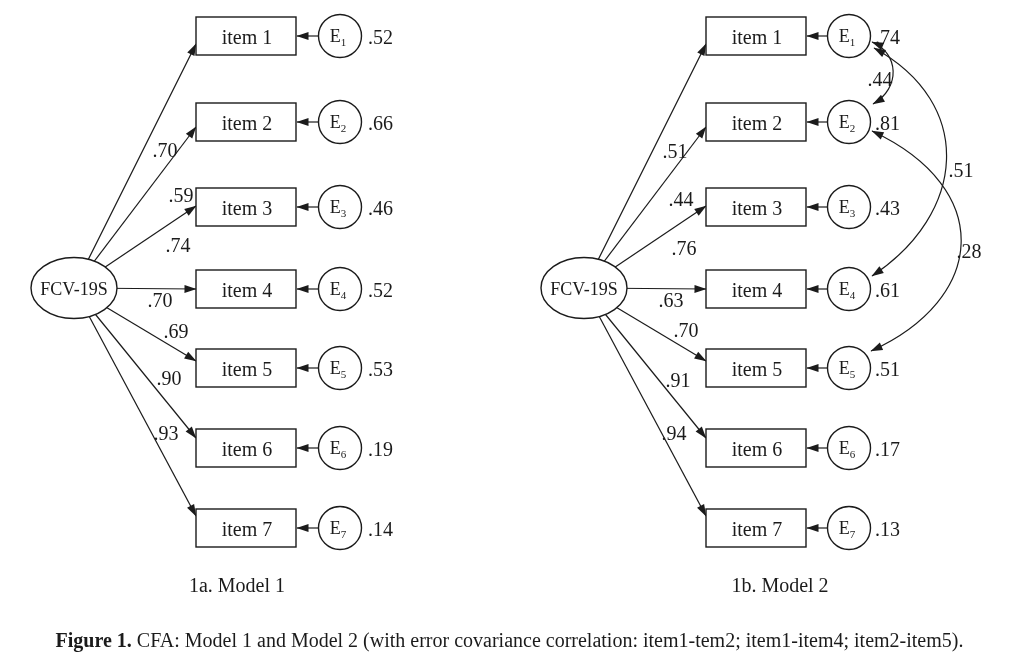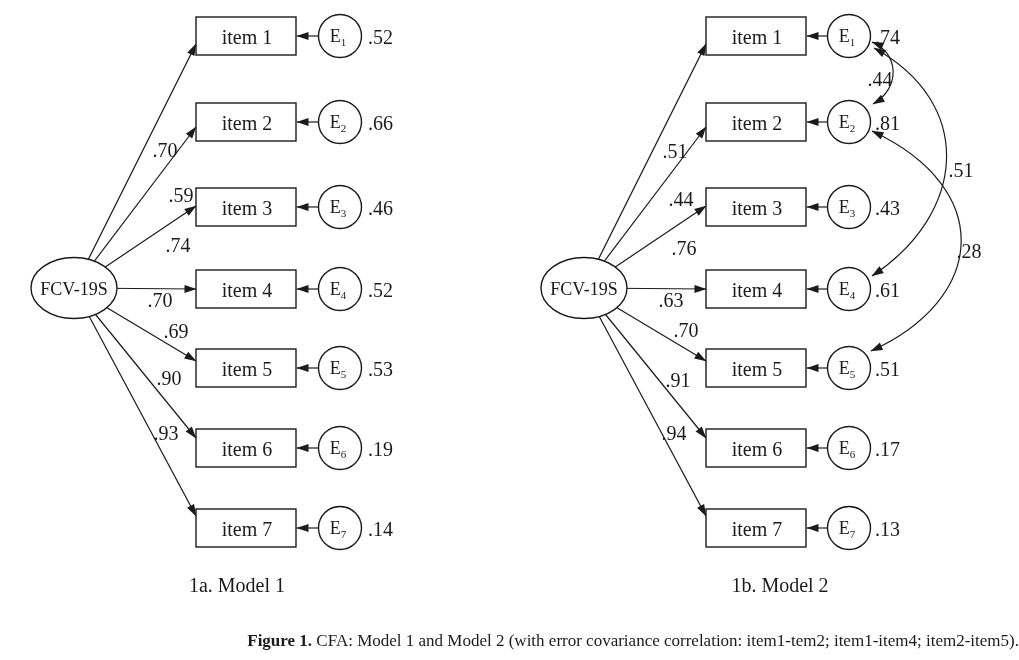--- a/index.html
+++ b/index.html
@@ -10,22 +10,22 @@
   svg text{fill:#1b1b1b;dominant-baseline:central;}
   .shape{fill:#ffffff;stroke:#1b1b1b;stroke-width:1.4;}
   .ln{stroke:#1b1b1b;stroke-width:1.2;fill:none;}
   .anchor-mid{text-anchor:middle;}
   .item-label{font-size:20px;}
   .latent-label{font-size:18px;}
   .e-label{font-size:18px;}
   .e-sub{font-size:11px;}
   .value{font-size:20px;}
   .model-caption{font-size:20px;}
-  .figure-caption{position:absolute;left:0;right:0;top:630px;text-align:right;
-                  font-size:17px;line-height:21px;}
+  .figure-caption{position:absolute;left:0;right:0;top:630px;text-align:center;
+                  font-size:20px;line-height:21px;}
   .cap-bold{font-weight:bold;}
 </style>
 </head>
 <body>
 
 <div class="stage">
   <svg id="diagram" width="1019" height="660" viewBox="0 0 1019 660" xmlns="http://www.w3.org/2000/svg">
     <defs>
       <marker id="arr" markerUnits="userSpaceOnUse" markerWidth="13" markerHeight="9" viewBox="0 0 13 9" refX="12" refY="4.5" orient="auto-start-reverse">
         <path d="M0.5,0.5 L12.5,4.5 L0.5,8.5 Z" fill="#1b1b1b"></path>

